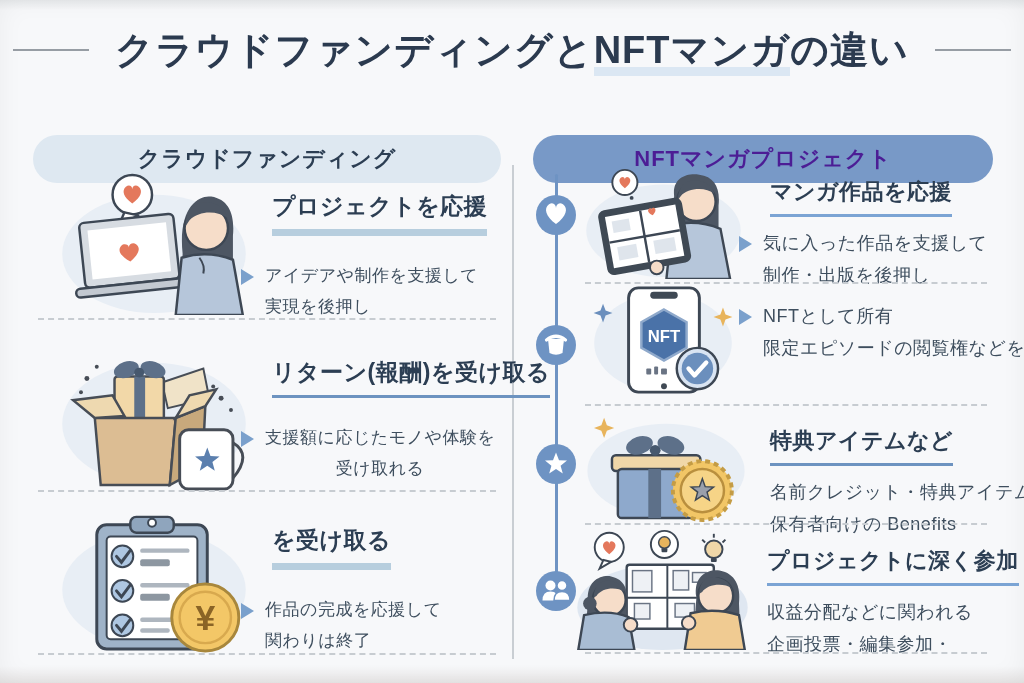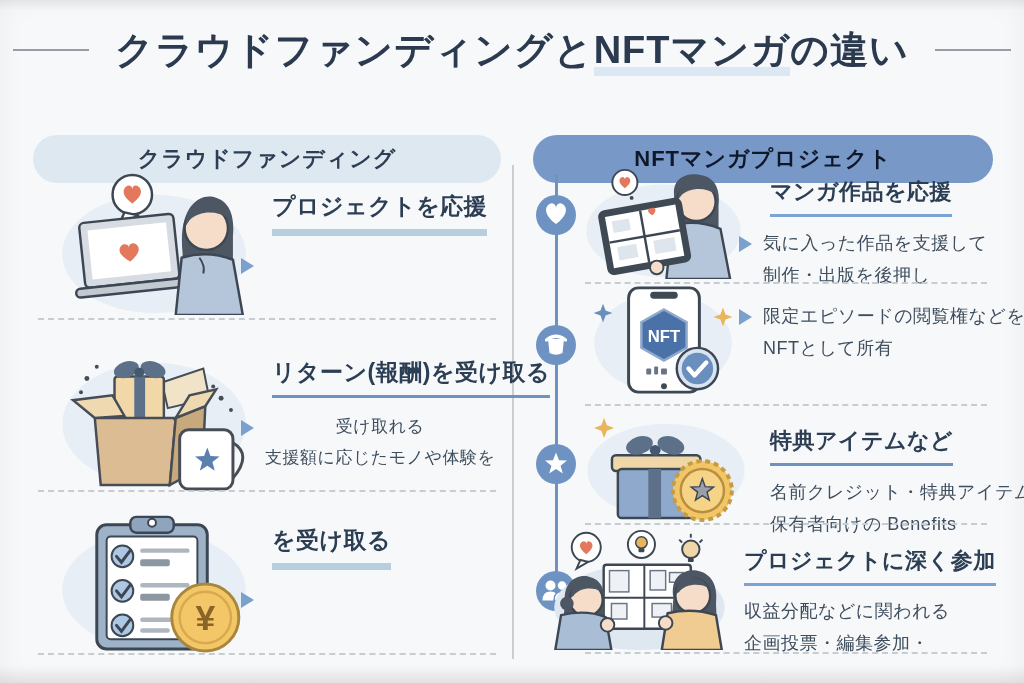--- a/index.html
+++ b/index.html
@@ -14,30 +14,30 @@
   .title-row{position:absolute; top:22px; left:0; width:100%; height:56px;
     display:flex; align-items:center; justify-content:center; gap:26px;}
   .rule{width:76px; height:0; border-top:2px solid #979da4;}
   h1{font-size:38px; font-weight:900; color:#2b3a4f; letter-spacing:1px; white-space:nowrap;}
   h1 .hl{background:linear-gradient(#dbe7f3,#dbe7f3) no-repeat bottom/100% 9px; padding-bottom:5px;}
   
   .pill{position:absolute; top:103px; height:48px; border-radius:24px;
     display:flex; align-items:center; justify-content:center;
     font-size:22px; font-weight:bold; letter-spacing:1px;margin-top:32px;}
   .pill-light{left:33px; width:468px; background:#dee8f1; color:#2c3e53;}
-  .pill-blue{left:533px; width:460px; background:#7899c7; color:#0f172a;}
+  .pill-blue{left:533px; width:460px; background:#7899c7; color:#4c1d95;}
   
   .divider{position:absolute; left:512px; top:165px; width:2px; height:494px; background:#c9ced3;}
   .sep{position:absolute; border-top:2px dashed #c7ccd1;}
   
   .row{position:absolute;}
   .illus{position:absolute;}
   .txt{position:absolute;}
   .hd{display:inline-block; font-size:23px; font-weight:bold; color:#2c3e53;
-      letter-spacing:.5px; padding-bottom:7px; margin-bottom:13px; white-space:nowrap;}
+      letter-spacing:.5px; padding-bottom:7px; margin-bottom:24px; white-space:nowrap;}
   .rrow .hd{font-size:22px; margin-bottom:10px;}
   .ul-thick{border-bottom:7px solid #b7cede;}
   .ul-thin {border-bottom:3px solid #6d93c0;}
   .ul-med  {border-bottom:3px solid #7ba4d4;}
   .ul-dark {border-bottom:3px solid #54779f;}
   .body{display:flex; align-items:flex-start; gap:11px; margin-left:-31px;}
   .body.noarrow{margin-left:0;}
   .tri{width:0; height:0; margin-top:9px; flex:0 0 auto;
        border-left:13px solid #7aa0cc; border-top:8px solid transparent; border-bottom:8px solid transparent;}
   .lines{font-size:17px; line-height:1.85; color:#3e4e5e; letter-spacing:.5px; white-space:nowrap;}
@@ -81,20 +81,24 @@
         <circle cx="153" cy="62" r="22" fill="#f6ddc9" stroke="#3d4754" stroke-width="2.5"></circle>
         <path d="M132 60 C132 40 144 34 156 36 C170 38 176 48 175 60 L175 52 C164 44 146 44 136 54 Z" fill="#4d5663"></path>
         <path d="M128 92 Q154 84 180 94 L190 150 L122 150 Z" fill="#b6c6da" stroke="#3d4754" stroke-width="2.5"></path>
         <path d="M146 92 Q152 100 150 108" fill="none" stroke="#3d4754" stroke-width="2"></path>
       </svg>
     </div>
     <div class="txt" style="left:239px; top:26px;">
       <h2 class="hd ul-thick">プロジェクトを応援</h2>
       <div class="body">
         <span class="tri"></span>
+        <div class="lines">
+          <div>アイデアや制作を支援して</div>
+          <div>実現を後押し</div>
+        </div>
       </div>
     </div>
   </section>
 
   <section class="row lrow" style="left:33px; top:337px; width:468px; height:152px;">
     <div class="illus" style="left:22px; top:4px;">
       <svg width="198" height="150" viewBox="0 0 200 152">
         <ellipse cx="100" cy="84" rx="93" ry="62" fill="#e8eef5"></ellipse>
         <circle cx="32" cy="38" r="2.5" fill="#474d56"></circle>
           <circle cx="42" cy="26" r="2" fill="#474d56"></circle>
@@ -115,22 +119,22 @@
         <rect x="126" y="90" width="54" height="60" rx="9" fill="#ffffff" stroke="#474d56" stroke-width="3"></rect>
         <path d="M180 103 q20 12 0 36" fill="none" stroke="#474d56" stroke-width="3"></path>
         <polygon points="154,108 157.2,116.6 166.4,117 159.2,122.7 161.6,131.5 154,126.5 146.4,131.5 148.8,122.7 141.6,117 150.8,116.6" fill="#5b7fae"></polygon>
       </svg>
     </div>
     <div class="txt" style="left:239px; top:20px;text-align:center;">
       <h2 class="hd ul-thin">リターン(報酬)を受け取る</h2>
       <div class="body">
         <span class="tri"></span>
         <div class="lines">
+          <div>支援額に応じたモノや体験を</div>
           <div>受け取れる</div>
-          <div>支援額に応じたモノや体験を</div>
         </div>
       </div>
     </div>
   </section>
 
   <section class="row lrow" style="left:33px; top:505px; width:468px; height:150px;">
     <div class="illus" style="left:22px; top:2px;">
       <svg width="198" height="146" viewBox="0 0 200 148">
         <ellipse cx="100" cy="84" rx="93" ry="60" fill="#e8eef5"></ellipse>
         <rect x="42" y="18" width="112" height="126" rx="10" fill="#9fb3c8" stroke="#3d4754" stroke-width="3"></rect>
@@ -151,20 +155,24 @@
         <rect x="86" y="123" width="30" height="4.5" rx="2" fill="#aeb6bf"></rect>
         <circle cx="152" cy="112" r="34" fill="#f3c767" stroke="#a8873c" stroke-width="3"></circle>
         <circle cx="152" cy="112" r="26" fill="none" stroke="#d8a94e" stroke-width="2.5"></circle>
         <text x="152" y="125" font-size="36" font-weight="bold" fill="#8a6426" text-anchor="middle">¥</text>
       </svg>
     </div>
     <div class="txt" style="left:239px; top:20px;">
       <h2 class="hd ul-thick">を受け取る</h2>
       <div class="body">
         <span class="tri"></span>
+        <div class="lines">
+          <div>作品の完成を応援して</div>
+          <div>関わりは終了</div>
+        </div>
       </div>
     </div>
   </section>
 
   <div class="sep" style="left:38px; top:318px; width:458px;"></div>
   <div class="sep" style="left:38px; top:490px; width:458px;"></div>
   <div class="sep" style="left:38px; top:653px; width:458px;"></div>
 
   <div class="tl-line"></div>
   <div class="tl-circle" style="top:195px;">
@@ -244,22 +252,22 @@
         <circle cx="76" cy="106" r="3" fill="#3f4954"></circle>
         <circle cx="110" cy="88" r="21" fill="#d9e4f2" stroke="#3d4754" stroke-width="2.5"></circle>
         <circle cx="110" cy="88" r="16" fill="#6b8fbd"></circle>
         <path d="M101 88 l6 7 l12 -13" fill="none" stroke="#ffffff" stroke-width="4.5" stroke-linecap="round" stroke-linejoin="round"></path>
       </svg>
     </div>
     <div class="txt" style="left:237px; top:18px;">
       <div class="body">
         <span class="tri"></span>
         <div class="lines">
+          <div>NFTとして所有</div>
           <div>限定エピソードの閲覧権などを</div>
-          <div>NFTとして所有</div>
         </div>
       </div>
     </div>
   </section>
 
   <section class="row rrow" style="left:533px; top:404px; width:460px; height:120px;">
     <div class="illus" style="left:48px; top:6px;">
       <svg width="170" height="112" viewBox="0 0 170 114">
         <ellipse cx="85" cy="62" rx="80" ry="48" fill="#e8eef5"></ellipse>
         <path d="M22 8 l2.8 7.5 l7.5 2.8 l-7.5 2.8 l-2.8 7.5 l-2.8 -7.5 l-7.5 -2.8 l7.5 -2.8 Z" fill="#e8b45c"></path>
@@ -278,21 +286,21 @@
       <h2 class="hd ul-thin">特典アイテムなど</h2>
       <div class="body noarrow">
         <div class="lines">
           <div>名前クレジット・特典アイテムなど</div>
           <div>保有者向けの Benefits</div>
         </div>
       </div>
     </div>
   </section>
 
-  <section class="row rrow" style="left:507px; top:524px; width:460px; height:129px;font-family:Liberation Mono, monospace;">
+  <section class="row rrow" style="left:530px; top:524px; width:460px; height:129px;">
     <div class="illus" style="left:40px; top:4px;">
       <svg width="185" height="122" viewBox="0 0 190 126">
         <ellipse cx="95" cy="82" rx="88" ry="44" fill="#dfe7f1"></ellipse>
         <circle cx="40" cy="20" r="15" fill="#ffffff" stroke="#3d4754" stroke-width="2"></circle>
         <path d="M40 27 C33 22 32 17 35.5 14.5 C38 12.8 40 14.5 40 16.8 C40 14.5 42 12.8 44.5 14.5 C48 17 47 22 40 27 Z" fill="#e4785c"></path>
         <path d="M34 33 L30 42 L42 35 Z" fill="#ffffff" stroke="#3d4754" stroke-width="2"></path>
         <circle cx="97" cy="17" r="14" fill="#ffffff" stroke="#3d4754" stroke-width="2"></circle>
         <circle cx="97" cy="15" r="6" fill="#e8b45c" stroke="#3d4754" stroke-width="1.5"></circle>
         <rect x="94" y="21" width="6" height="4" rx="1" fill="#3d4754"></rect>
         <circle cx="148" cy="22" r="9" fill="#f0d7a8" stroke="#3d4754" stroke-width="2"></circle>

